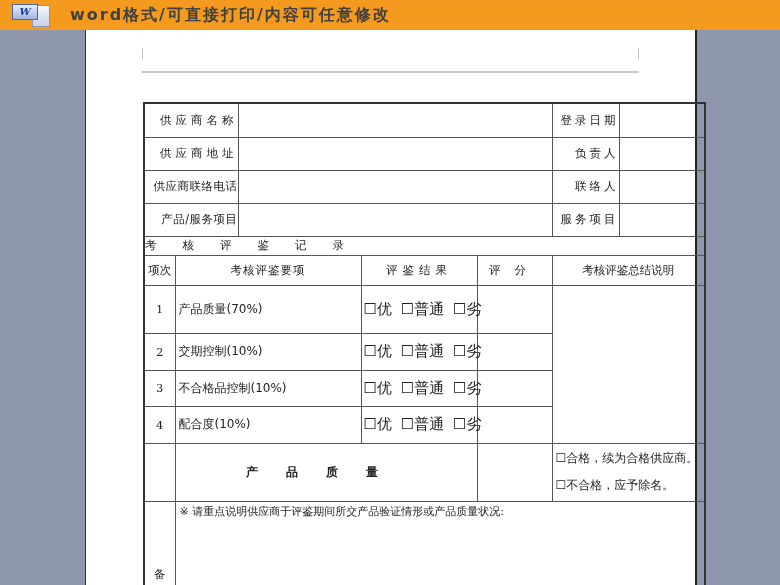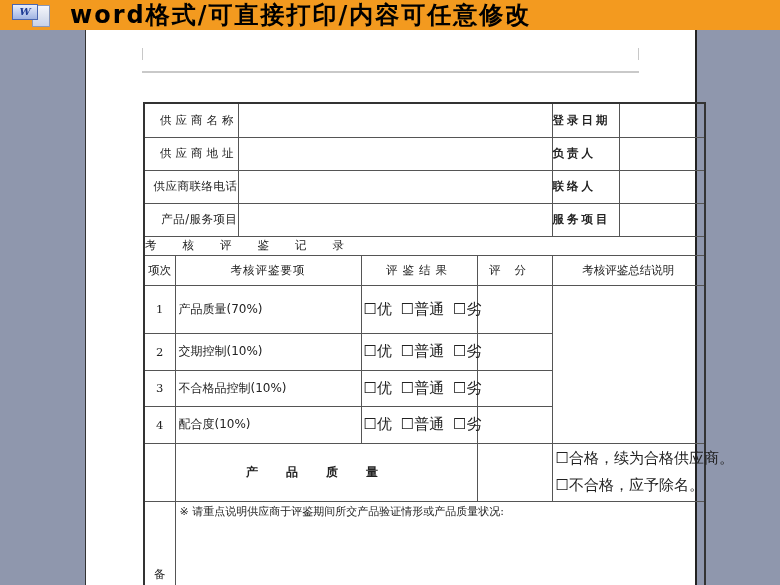--- a/index.html
+++ b/index.html
@@ -20,21 +20,21 @@
     position: absolute; left: 22px; top: 3px; width: 16px; height: 20px;
     background: linear-gradient(#f4f6fb, #c9d2e6); border: 1px solid #8a98b8;
   }
   .word-icon .doc-front {
     position: absolute; left: 2px; top: 2px; width: 24px; height: 14px;
     background: linear-gradient(#e8eefc, #9fb3e2); border: 1px solid #4a66b0;
     font: bold italic 10px "DejaVu Serif", serif; color: #1f3d96; text-align: center; line-height: 14px;
   }
   .banner-text {
     font-family: "DejaVu Sans", sans-serif;
-    font-weight: bold; font-size: 24px; color: #000000; letter-spacing: 2px;
+    font-weight: bold; font-size: 16px; color: #404040; letter-spacing: 2px;
     white-space: nowrap;
   }
   .page {
     position: absolute; left: 85px; top: 30px; width: 612px; height: 555px;
     background: #ffffff;
     border-left: 1px solid #333; border-right: 2px solid #222;
     box-sizing: border-box;
   }
   .tick { position: absolute; width: 1px; height: 12px; background: #c8c8c8; top: 18px; }
   .tick.left { left: 56px; }
@@ -50,29 +50,29 @@
     border-collapse: collapse; table-layout: fixed;
     font-size: 11.5px; color: #222;
   }
   table.form td {
     border: 1px solid #555; padding: 0; box-sizing: border-box;
     vertical-align: middle;
   }
   table.form { border: 2px solid #333; }
   .lbl { padding-left: 4px !important; letter-spacing: 4px; white-space: nowrap; text-align: right; }
   .lbl.tight { letter-spacing: 0.5px; }
-  .lbl2 { text-align: left; letter-spacing: 3px; font-weight: bold; }
+  .lbl2 { text-align: right; letter-spacing: 3px; }
   .center { text-align: center; }
   .section-hdr { text-align: left; letter-spacing: 26px; }
   .serif { font-family: "DejaVu Serif", "Liberation Serif", serif; }
   .item-name { padding-left: 3px !important; white-space: nowrap; font-size: 12px; }
   .opts { white-space: nowrap; font-size: 15px; }
   .opts span { margin: 0 2px; }
   .total-label { text-align: center; letter-spacing: 28px; font-weight: bold; font-size: 12px; }
-  .verdict { padding-left: 3px !important; font-size: 15px; line-height: 27px; white-space: nowrap; }
+  .verdict { padding-left: 3px !important; font-size: 12px; line-height: 27px; white-space: nowrap; }
   .remark-text { vertical-align: top !important; padding: 2px 4px !important; font-size: 11px; white-space: nowrap; }
   .remark-label { vertical-align: bottom !important; text-align: center; padding-bottom: 8px !important; }
 </style>
 </head>
 <body>
 
 <div class="banner">
   <div class="word-icon">
     <div class="doc-back"></div>
     <div class="doc-front">W</div>

